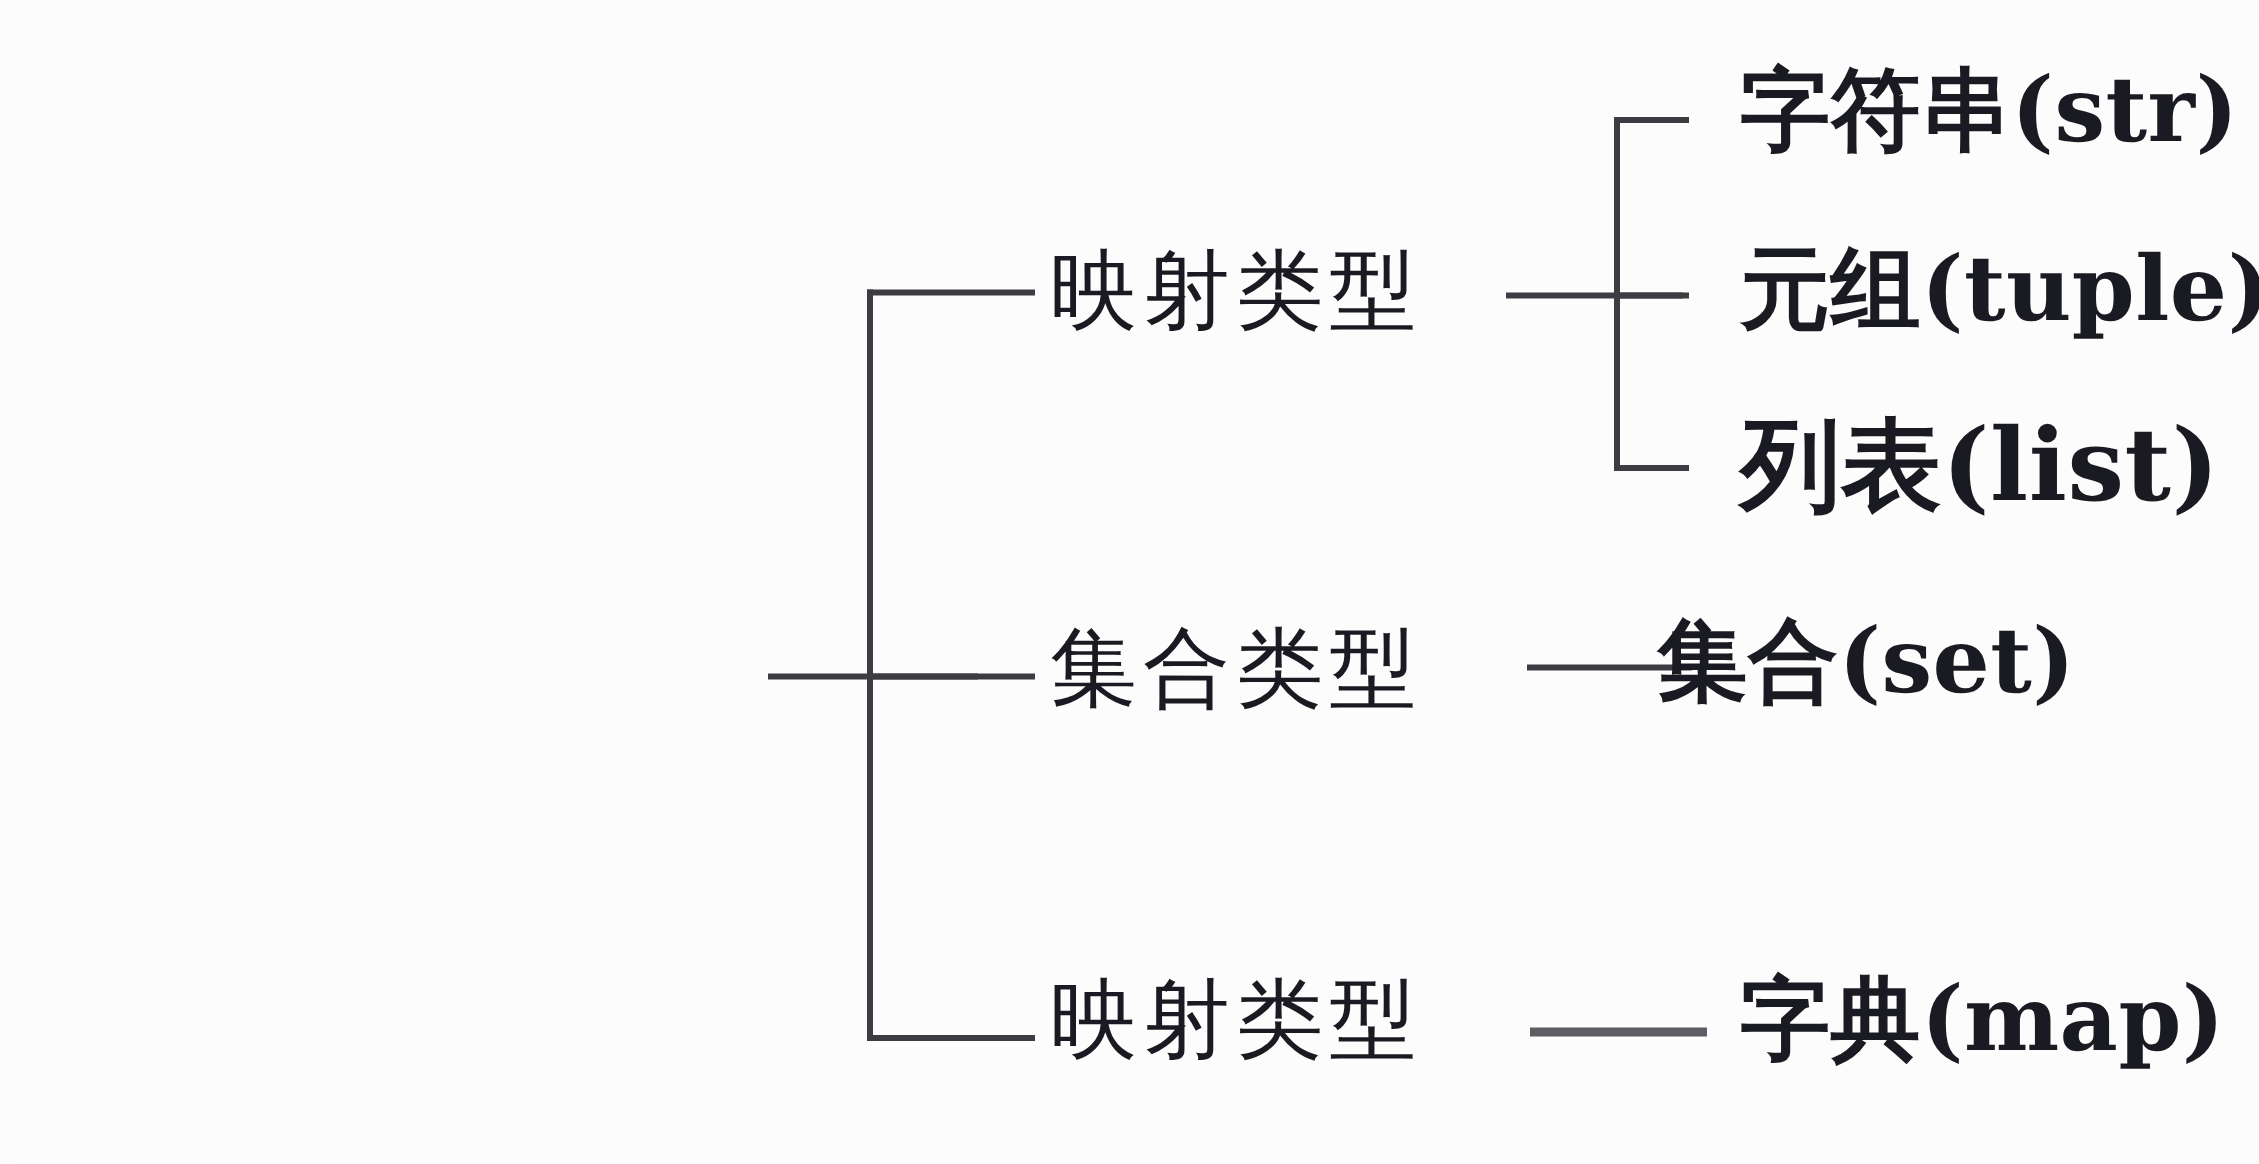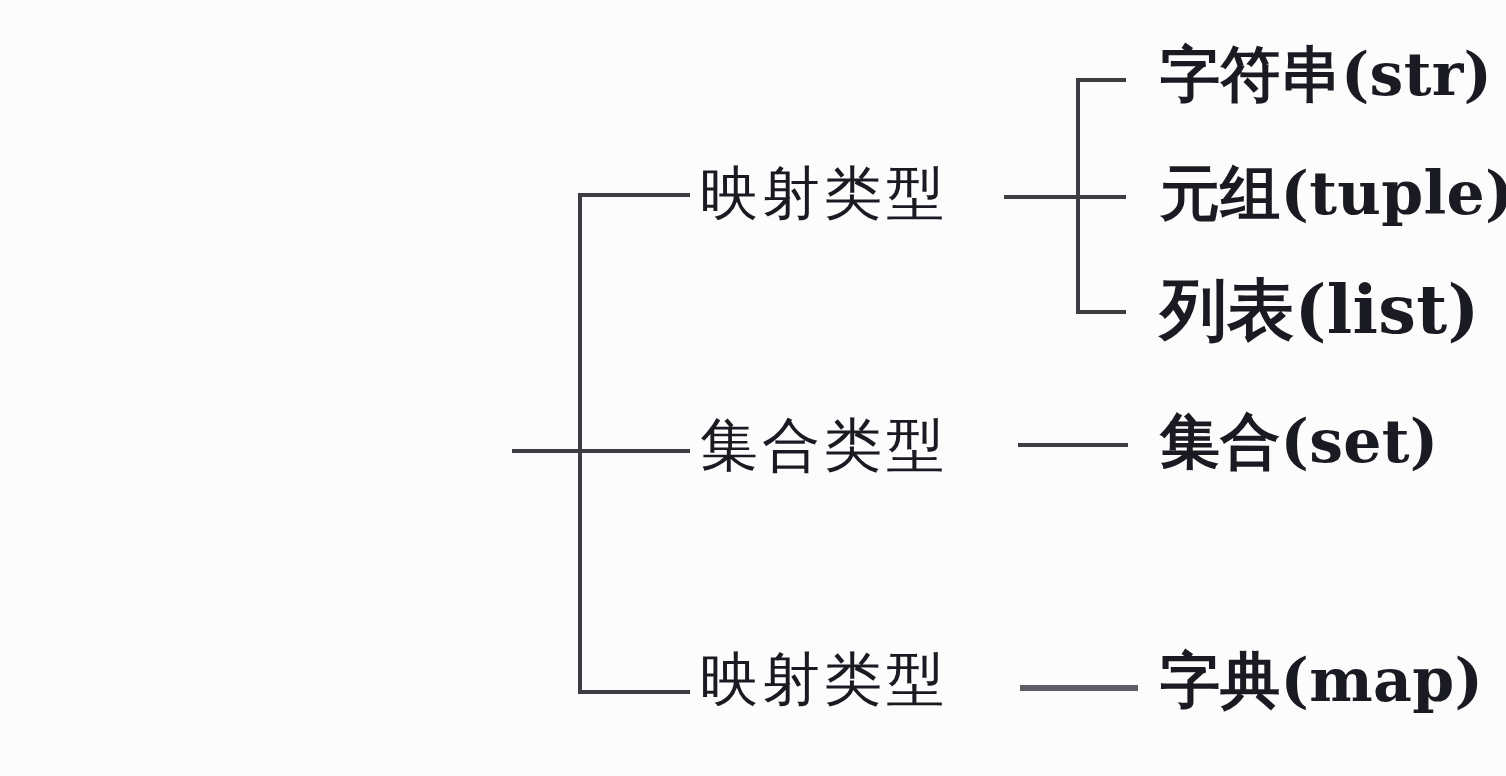--- a/index.html
+++ b/index.html
@@ -48,21 +48,21 @@
   }
 
   #root-node      { left: 46px;   top: 417px; font-size: 60px; }
   #branch-seq     { left: 700px;  top: 164px; font-size: 58px; }
   #branch-set     { left: 700px;  top: 416px; font-size: 58px; }
   #branch-map     { left: 700px;  top: 650px; font-size: 58px; }
 
   #leaf-str       { left: 1160px; top: 44px;  font-size: 60px; }
   #leaf-tuple     { left: 1160px; top: 163px; font-size: 60px; }
   #leaf-list      { left: 1160px; top: 276px; font-size: 67px; }
-  #leaf-set       { left: 1160px; top: 411px; font-size: 60px; }
+  #leaf-set       { left: 1105px; top: 411px; font-size: 60px; }
   #leaf-map       { left: 1160px; top: 650px; font-size: 60px; text-align: center; }
 
   
   .hline {
     position: absolute;
     height: 4px;
     background: #3c3c42;
   }
   .vline {
     position: absolute;

